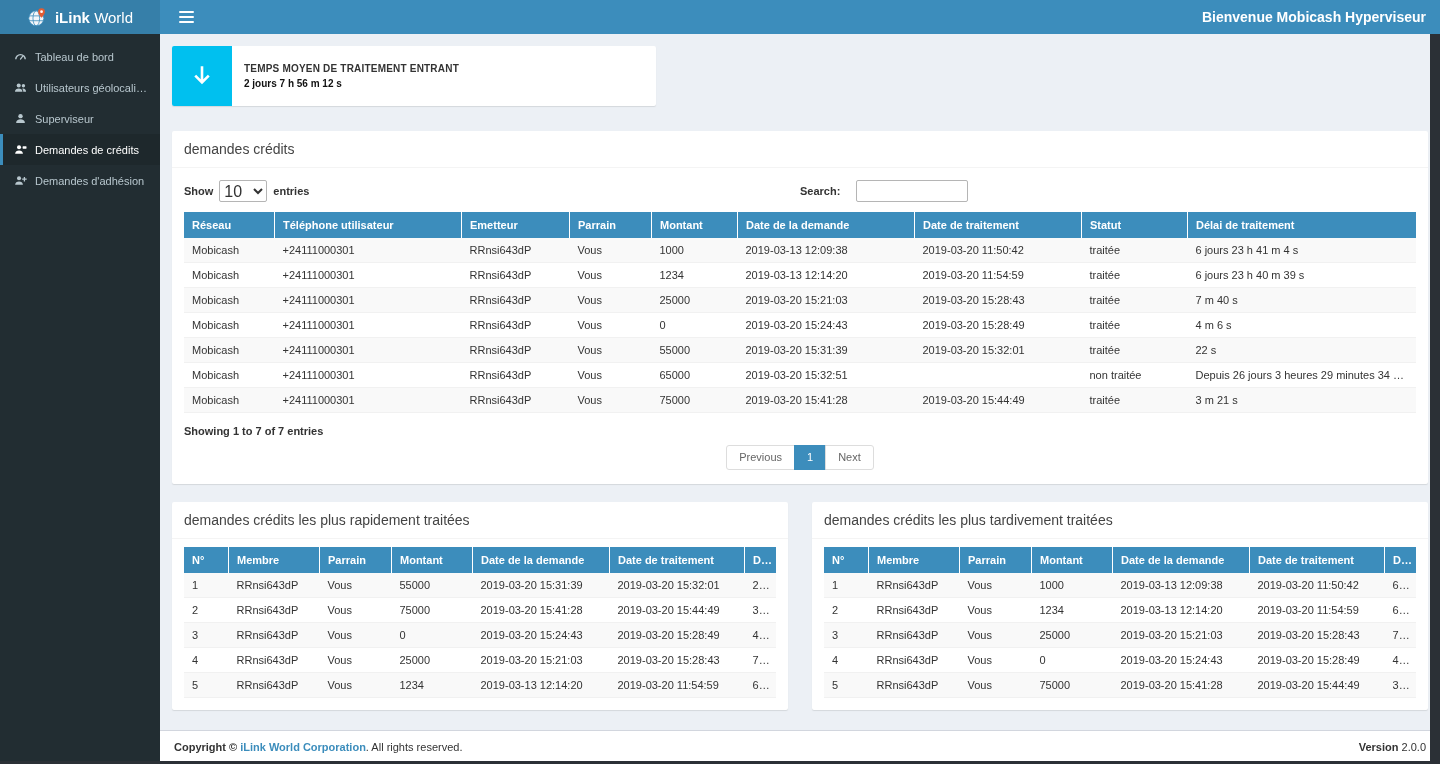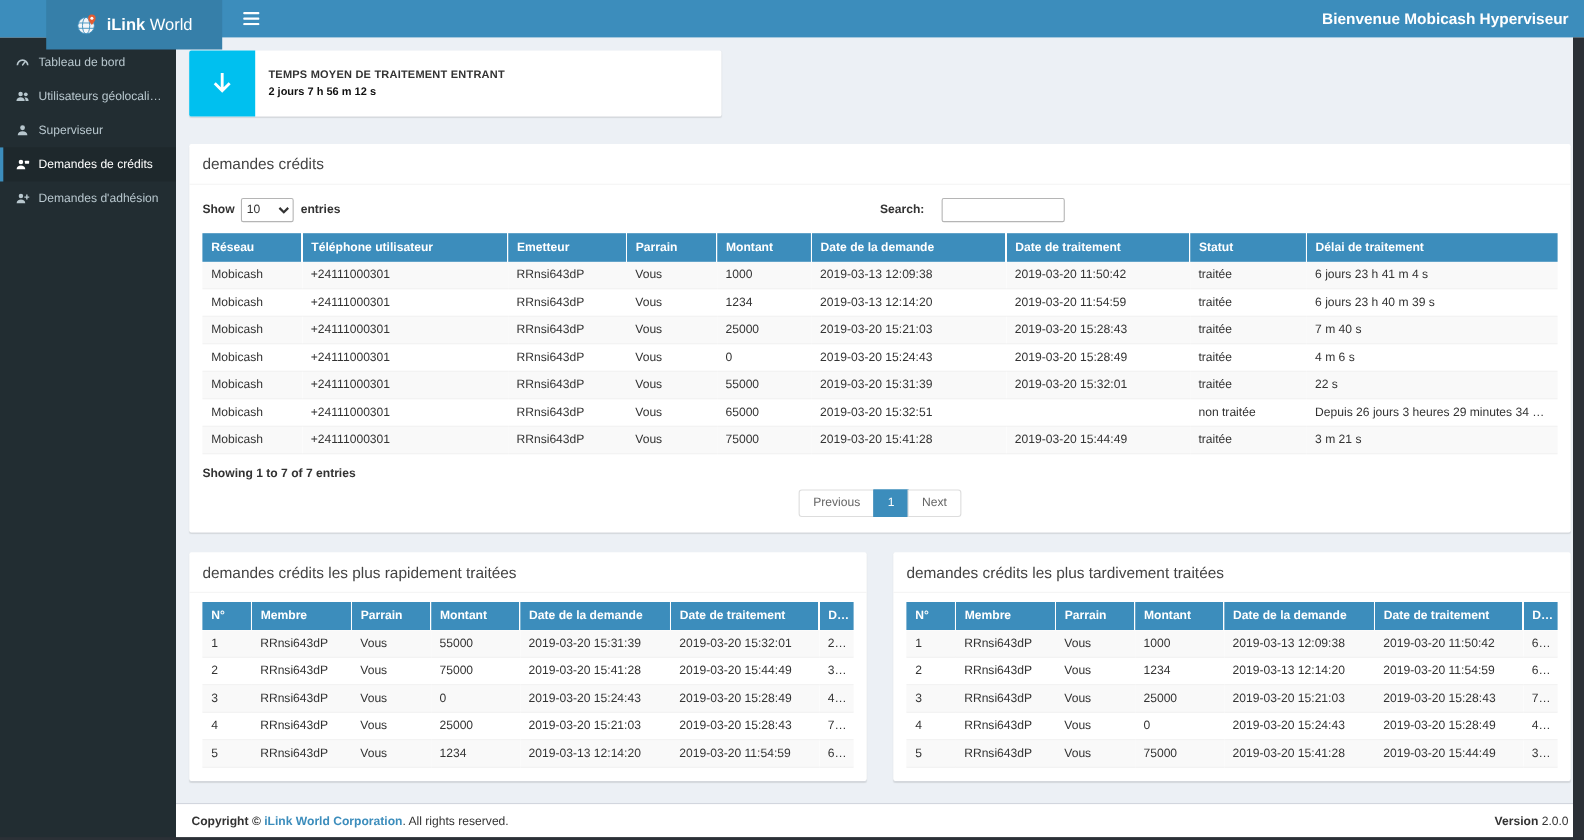--- a/index.html
+++ b/index.html
@@ -1,21 +1,21 @@
 <!DOCTYPE html>
 <html><head>
 <meta charset="utf-8">
 <style>
   html,body{margin:0;padding:0;}
   body{font-family:"Liberation Sans","DejaVu Sans",sans-serif;background:#1d2124;}
   .app{position:relative;width:1440px;height:764px;background:#ecf0f5;overflow:hidden;}
 
   
   .topbar{position:absolute;top:0;left:0;right:0;height:34px;background:#3c8dbc;display:flex;z-index:5;}
-  .brand{width:160px;height:45px;background:#367fa9;color:#fff;display:flex;align-items:center;justify-content:center;gap:7px;font-size:15px;cursor:pointer;margin-left:42px;}
+  .brand{width:160px;height:34px;background:#367fa9;color:#fff;display:flex;align-items:center;justify-content:center;gap:7px;font-size:15px;cursor:pointer;}
   .brand b{font-weight:bold;}
   .brand .light{font-weight:normal;}
   .navbar{flex:1;display:flex;align-items:center;justify-content:space-between;padding:0 10px 0 12px;}
   .menu-toggle{background:none;border:none;cursor:pointer;padding:5px 7px;display:flex;align-items:center;}
   .welcome{color:#fff;font-size:14px;font-weight:bold;padding-right:4px;}
 
   
   .sidebar{position:absolute;top:34px;left:0;bottom:0;width:160px;background:#222d32;z-index:4;}
   .nav{list-style:none;margin:0;padding:7px 0 0;}
   .nav-item{display:flex;align-items:center;gap:8px;padding:9px 8px 9px 11px;color:#b8c7ce;font-size:11px;cursor:pointer;border-left:3px solid transparent;}
@@ -37,21 +37,21 @@
 
   
   .box{background:#fff;box-shadow:0 1px 1px rgba(0,0,0,.1);border-radius:2px;margin-bottom:18px;}
   .box-header{padding:10px 12px;border-bottom:1px solid #f4f4f4;}
   .box-header h3{margin:0;font-size:14px;font-weight:normal;color:#444;}
   .box-body{padding:8px 12px 12px;}
 
   
   .dt-controls{display:flex;margin:4px 0 10px;}
   .dt-length{width:50%;display:flex;align-items:center;gap:6px;font-size:11px;font-weight:bold;color:#333;}
-  .dt-length select{font-size:11px;border:1px solid #b5b5b5;border-radius:2px;background:#fff;min-width:48px;height:22px;color:#333;}
+  .dt-length select{font-size:16px;border:1px solid #b5b5b5;border-radius:2px;background:#fff;min-width:48px;height:22px;color:#333;}
   .dt-search{width:50%;display:flex;align-items:center;gap:16px;font-size:11px;font-weight:bold;color:#333;}
   .dt-search input{width:100px;height:20px;border:1px solid #b5b5b5;border-radius:2px;padding:0 5px;font-size:11px;color:#333;}
 
   
   .dt{width:100%;border-collapse:collapse;table-layout:fixed;font-size:11px;color:#333;}
   .dt thead th{background:#3c8dbc;color:#fff;text-align:left;font-weight:bold;padding:7px 8px;border-right:1px solid rgba(255,255,255,.25);white-space:nowrap;overflow:hidden;text-overflow:ellipsis;cursor:pointer;}
   .dt thead th:last-child{border-right:none;}
   .dt tbody td{padding:6px 8px;border-bottom:1px solid #f1f1f1;white-space:nowrap;overflow:hidden;text-overflow:ellipsis;}
   .dt tbody tr:nth-child(odd){background:#f9f9f9;}
 

